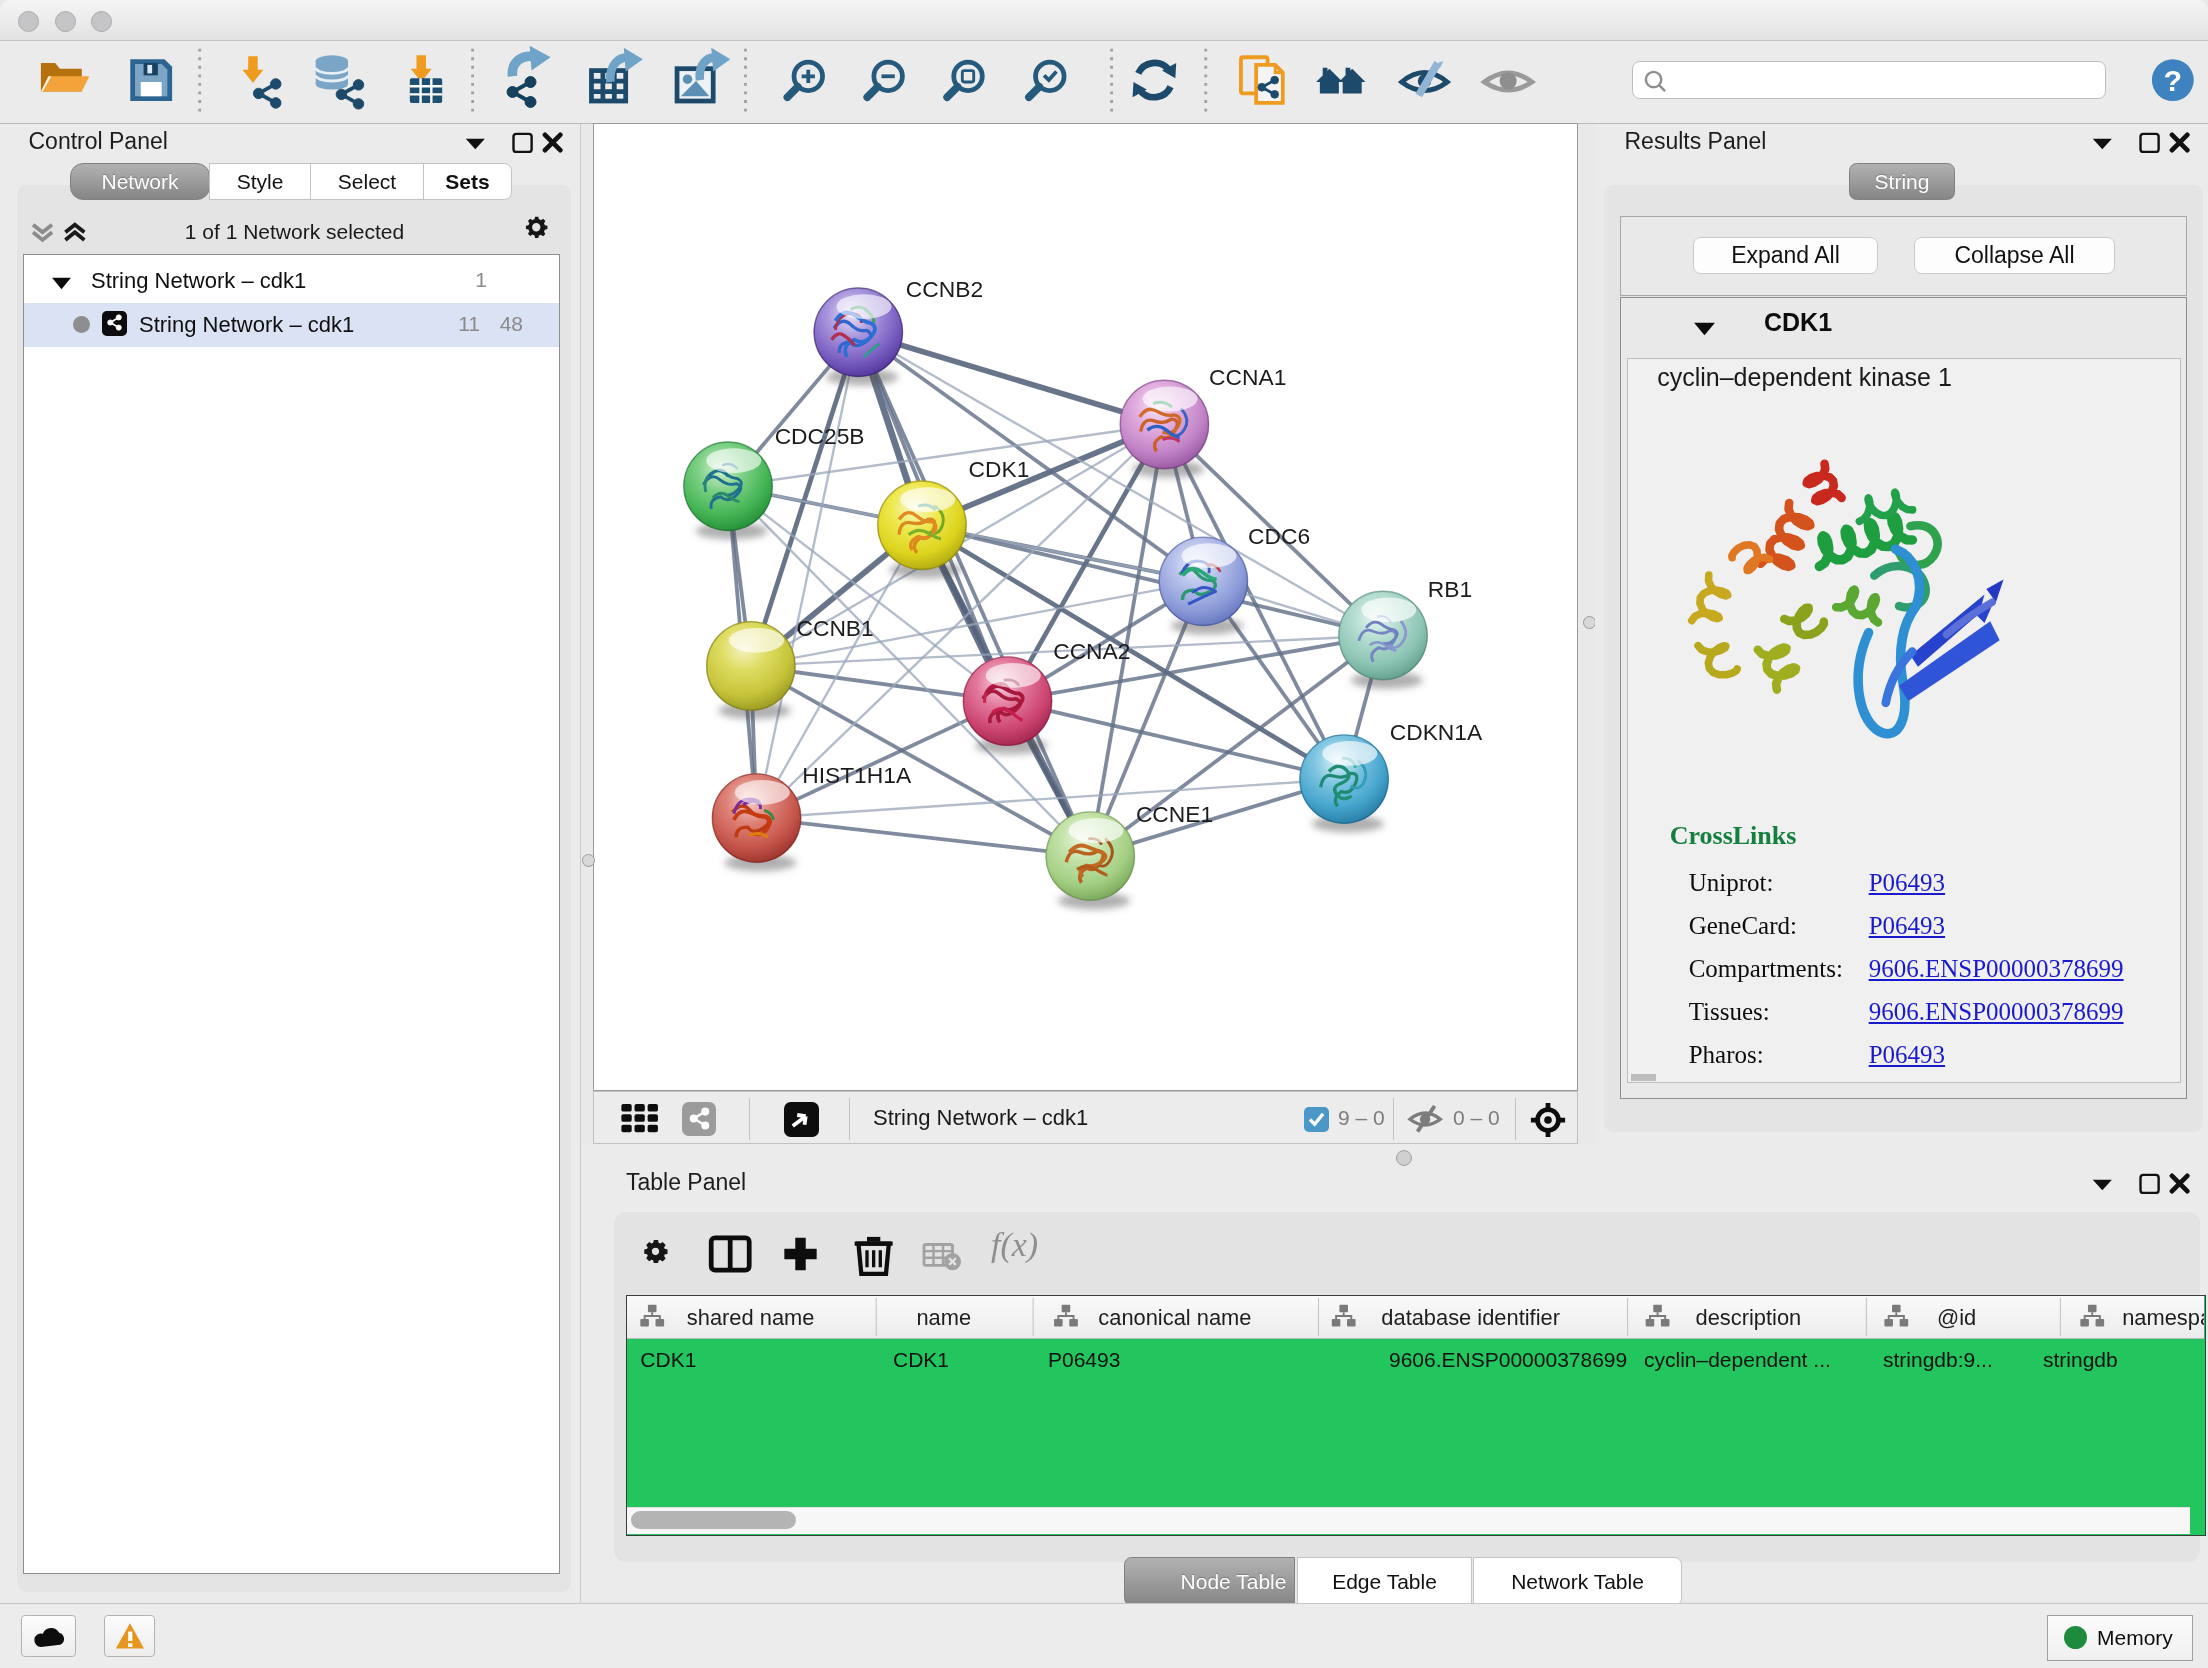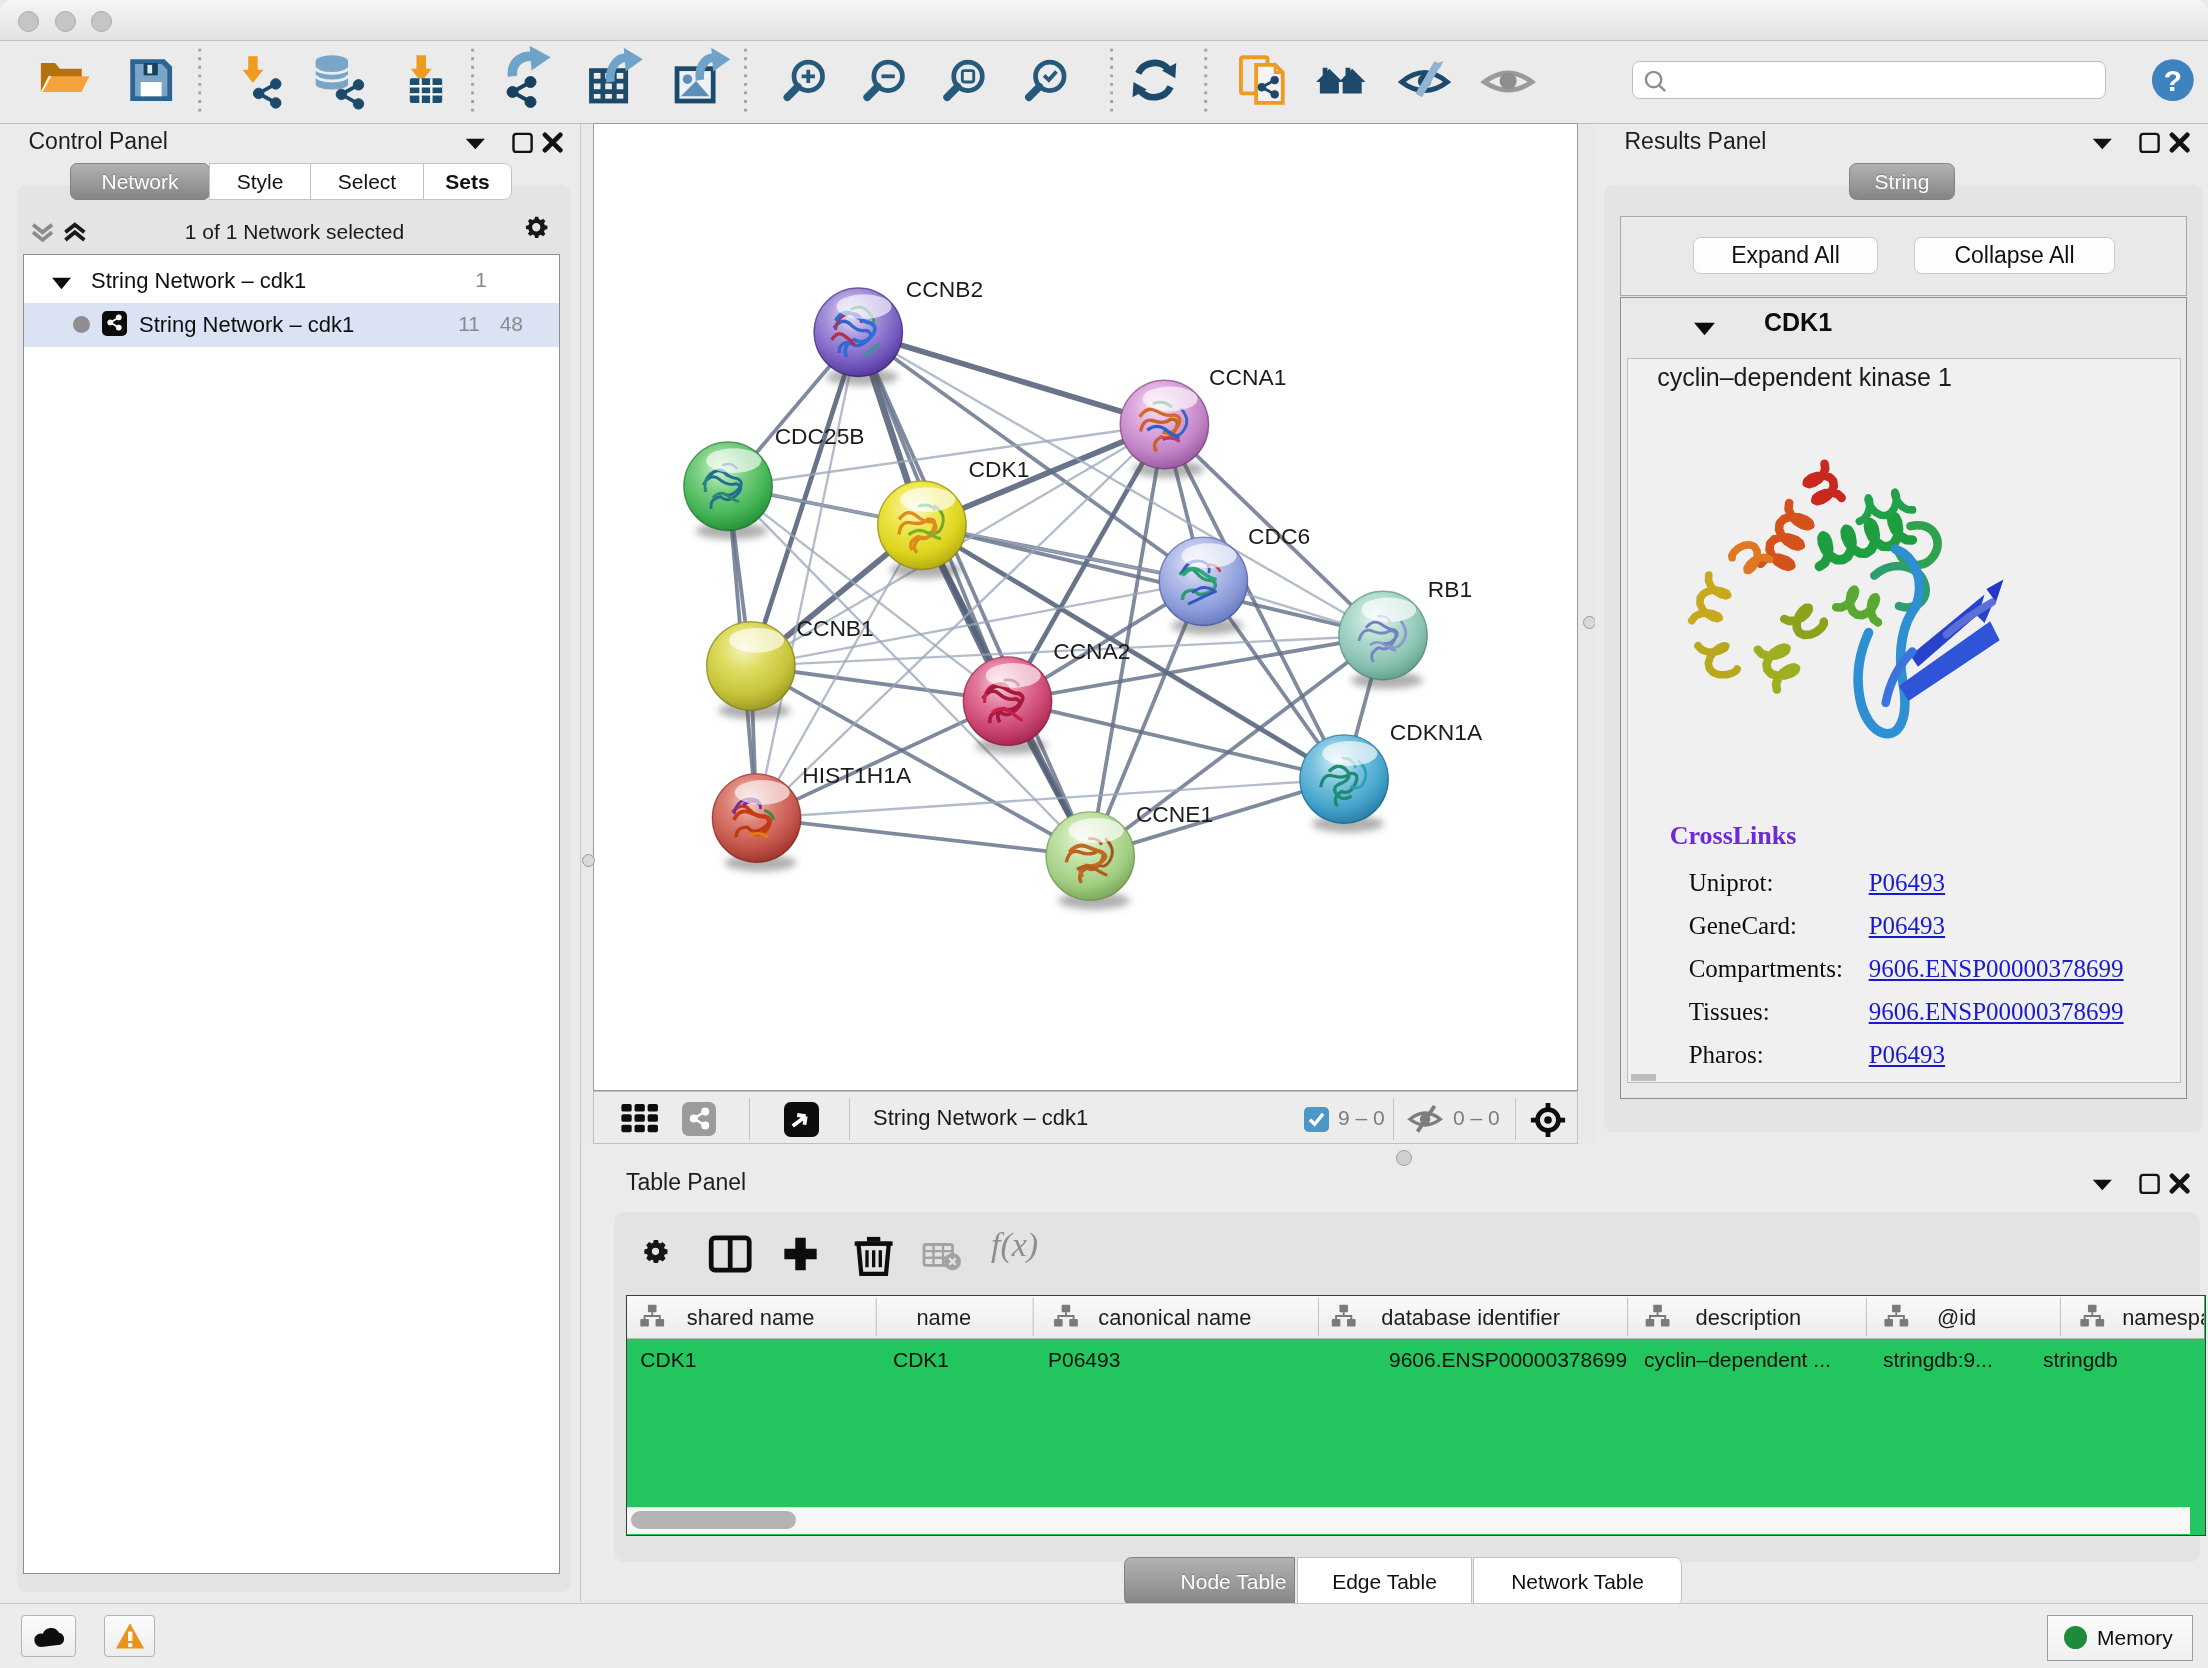--- a/index.html
+++ b/index.html
@@ -199,21 +199,21 @@
 </div>
 </div>
 <div class="abs" id="cpanel">
  <div class="abs ptitle" style="left:28.5px;top:3.8px">Control Panel</div>
  <svg class="abs" style="left:461px;top:7.6px" width="105" height="21" viewBox="0 0 110 22">
   <path d="M5 7 L25 7 L15 18 Z" fill="#111"></path>
   <rect x="55" y="2" width="19" height="19" rx="3" fill="none" stroke="#111" stroke-width="2.5"></rect>
   <path d="M88 3 L104 19 M104 3 L88 19" stroke="#111" stroke-width="5" stroke-linecap="round"></path>
  </svg>
  <div class="abs" id="subpanel"></div>
- <div class="abs tabbtn tabsel" style="left:70px;width:140px;border-radius:7px;">Network</div>
+ <div class="abs tabbtn tabsel" style="left:70px;width:140px;border-radius:13px;">Network</div>
  <div class="abs tabbtn" style="left:209px;width:102px;">Style</div>
  <div class="abs tabbtn" style="left:310px;width:114px;">Select</div>
  <div class="abs tabbtn" style="left:423px;width:89px;border-radius:0 7.6px 7.6px 0;font-weight:bold;">Sets</div>
 
  <svg class="abs" style="left:28.5px;top:95px" width="67" height="28.5" viewBox="0 0 70 30">
   <g fill="none" stroke="#8c8c8c" stroke-width="4">
    <path d="M4 6 L14 14 L24 6"></path>
         <path d="M4 14 L14 22 L24 14"></path>
   </g>
   <g fill="none" stroke="#1a1a1a" stroke-width="4">
@@ -610,21 +610,21 @@
 <path d="M252 76 C276 70 288 92 276 108 C266 122 246 118 240 104" stroke="#2fa24e" stroke-width="9" fill="none"></path>
 <path d="M173.9 161.3 L179.4 161.6 L185.0 158.9 L189.7 154.3 L192.8 149.0 L193.8 144.7 L193.1 142.7 L191.3 143.8 L189.3 147.7 L188.3 153.7 L188.9 160.4 L191.5 166.0 L195.9 169.3 L201.4 169.6 L207.0 166.9 L211.7 162.3 L214.8 157.0 L215.8 152.7 L215.1 150.7 L213.3 151.8 L211.3 155.7 L210.3 161.7 L210.9 168.4 L213.5 174.0 L217.9 177.3" stroke="#5aa832" stroke-width="9" fill="none" stroke-linejoin="round"></path>
 <path d="M214 128 C232 112 258 116 266 134 C274 152 258 166 240 160" stroke="#2f9e6e" stroke-width="9" fill="none"></path>
 <path d="M208 188 C188 232 198 276 216 290 C236 304 252 284 244 240 C238 206 244 178 258 160 C268 132 256 108 236 100" stroke="#2e8fd2" stroke-width="10" fill="none"></path>
 <path d="M252 212 L330 148 L326 162 L342 150 L330 178 L322 170 L260 224 Z" fill="#2742cc"></path>
 <path d="M240 244 L336 176 L346 196 L250 260 Z" fill="#2f54d8"></path>
 <path d="M350 132 L332 142 L342 156 Z" fill="#2438c8"></path>
 <path d="M226 262 C230 242 240 222 254 208" stroke="#3a74dd" stroke-width="9" fill="none"></path>
 <path d="M290 190 C306 176 324 164 338 156" stroke="#5a6fd8" stroke-width="8" fill="none"></path>
 </svg>
-   <div class="abs" style="left:42px;top:462px;font-family:'Liberation Serif',serif;font-size:26px;font-weight:bold;color:#6d28d9;">CrossLinks</div>
+   <div class="abs" style="left:42px;top:462px;font-family:'Liberation Serif',serif;font-size:26px;font-weight:bold;color:#15803d;">CrossLinks</div>
    <div class="abs" style="left:61px;top:502px;font-family:'Liberation Serif',serif;font-size:25px;color:#0d0d0d;line-height:43px;">
      Uniprot:<br>GeneCard:<br>Compartments:<br>Tissues:<br>Pharos:
    </div>
    <div class="abs" style="left:241px;top:502px;font-family:'Liberation Serif',serif;font-size:25px;line-height:43px;white-space:nowrap;">
      <span class="link">P06493</span><br><span class="link">P06493</span><br><span class="link">9606.ENSP00000378699</span><br><span class="link">9606.ENSP00000378699</span><br><span class="link">P06493</span>
    </div>
    <div class="abs" style="left:3.8px;top:715px;width:25px;height:6.7px;background:#bdbdbd;"></div>
   </div>
  </div>
 </div>

